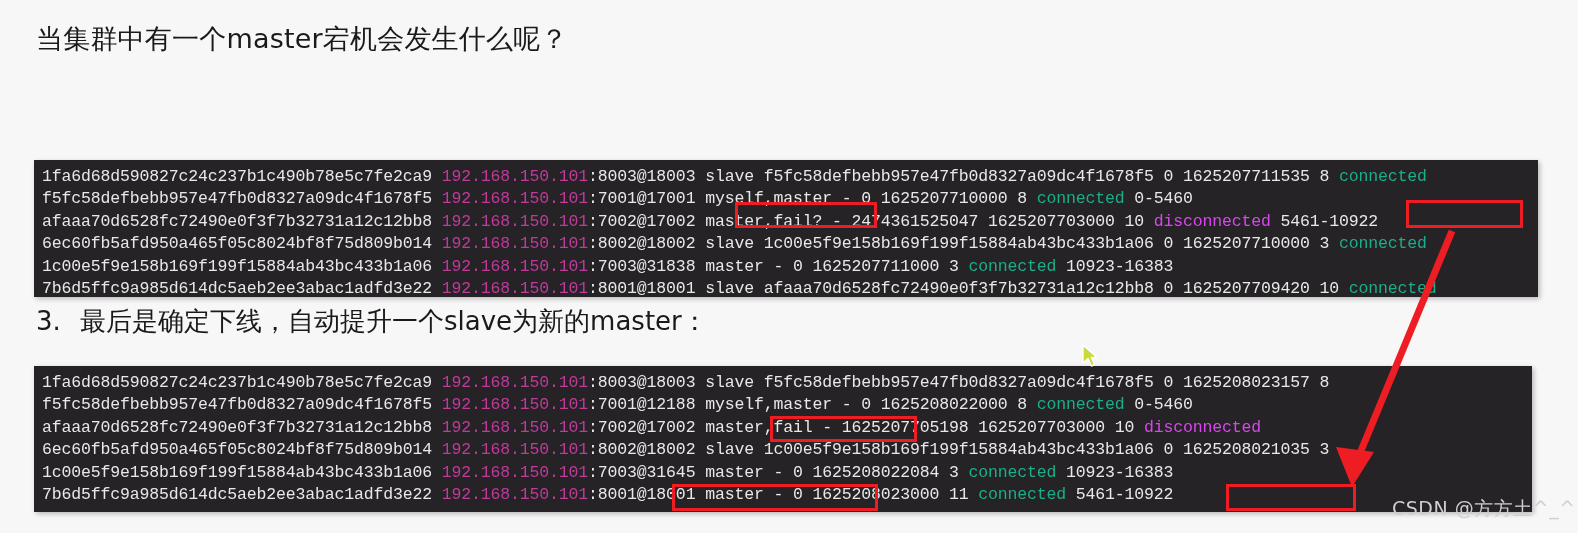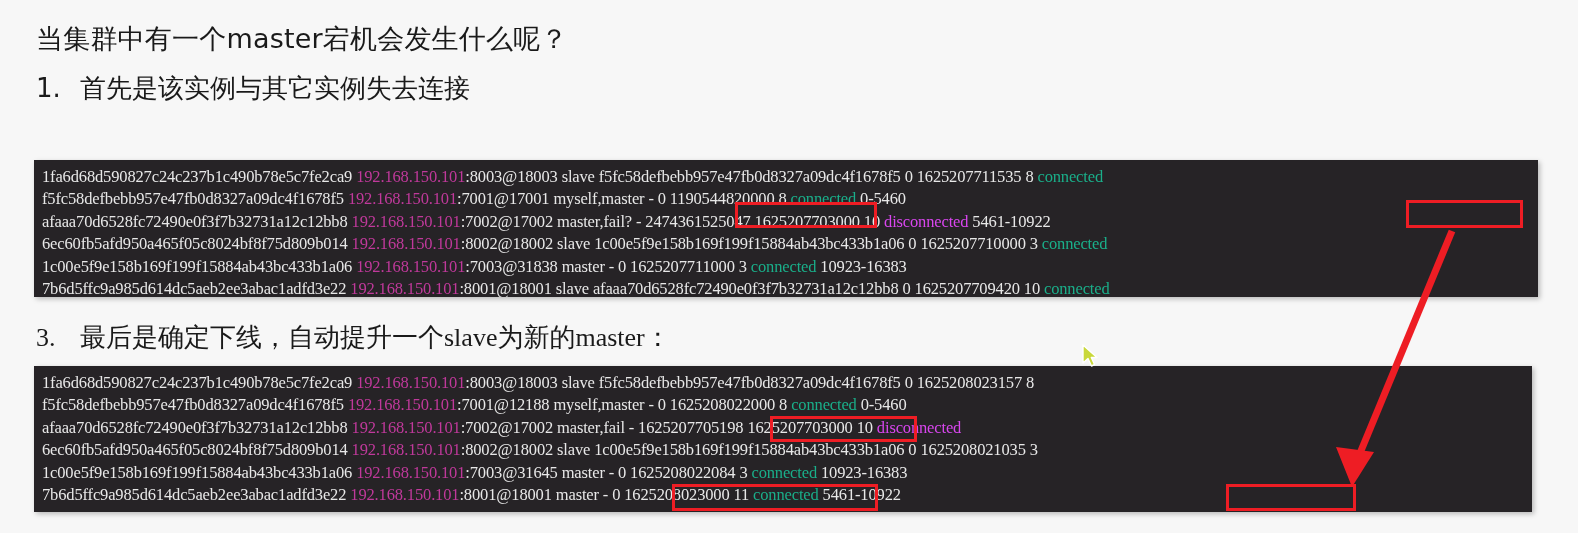--- a/index.html
+++ b/index.html
@@ -21,28 +21,28 @@
     font-family:"DejaVu Sans","Liberation Sans",sans-serif;
   }
   .h-q{left:36px;top:21px;font-size:27px;}
   .list-item{
     position:absolute;white-space:nowrap;color:#1a1a1a;font-size:26px;
     font-family:"DejaVu Sans","Liberation Sans",sans-serif;
   }
   .li-num{display:inline-block;width:44px;}
   .li-1{left:36px;top:71px;}
   .li-2{left:36px;top:116px;}
-  .li-3{left:36px;top:320px;font-family:Liberation Serif, serif;}
+  .li-3{left:36px;top:304px;}
 
   
   .term{
     position:absolute;
     background:#262326;
     color:#e8e8e8;
-    font-family:Liberation Serif, serif;
+    font-family:Liberation Mono, monospace;
     font-size:16.5px;
     line-height:22.4px;
     letter-spacing:-0.15px;
     padding:6px 0 7px 8px;
     box-sizing:border-box;
     overflow:hidden;
     box-shadow:2px 2px 5px rgba(0,0,0,.25);
   }
   #term1{left:34px;top:160px;width:1504px;height:137px;}
   #term2{left:34px;top:366px;width:1498px;height:146px;}
@@ -80,30 +80,27 @@
     letter-spacing:.5px;
   }
 </style>
 </head>
 <body>
 
 <div class="page">
 
   <div class="heading h-q">当集群中有一个master宕机会发生什么呢？</div>
 
-  <div class="list-item li-1">
-    <span class="li-num">1.</span><span>首先是该实例与其它实例失去连接</span>
-  </div>
   <div class="list-item li-3">
     <span class="li-num">3.</span><span>最后是确定下线，自动提升一个slave为新的master：</span>
   </div>
 
   <div class="term" id="term1">
       <div class="tline"><span class="c-def">1fa6d68d590827c24c237b1c490b78e5c7fe2ca9 </span><span class="c-ip">192.168.150.101</span><span class="c-def">:8003@18003 slave f5fc58defbebb957e47fb0d8327a09dc4f1678f5 0 1625207711535 8 </span><span class="c-ok">connected</span></div>
-      <div class="tline"><span class="c-def">f5fc58defbebb957e47fb0d8327a09dc4f1678f5 </span><span class="c-ip">192.168.150.101</span><span class="c-def">:7001@17001 myself,master - 0 1190544820000 8 </span><span class="c-ok">connected</span><span class="c-def"> 0-5460</span></div>
+      <div class="tline"><span class="c-def">f5fc58defbebb957e47fb0d8327a09dc4f1678f5 </span><span class="c-ip">192.168.150.101</span><span class="c-def">:7001@17001 myself,master - 0 1625207710000 8 </span><span class="c-ok">connected</span><span class="c-def"> 0-5460</span></div>
       <div class="tline"><span class="c-def">afaaa70d6528fc72490e0f3f7b32731a12c12bb8 </span><span class="c-ip">192.168.150.101</span><span class="c-def">:7002@17002 master,fail? - 2474361525047 1625207703000 10 </span><span class="c-bad">disconnected</span><span class="c-def"> 5461-10922</span></div>
       <div class="tline"><span class="c-def">6ec60fb5afd950a465f05c8024bf8f75d809b014 </span><span class="c-ip">192.168.150.101</span><span class="c-def">:8002@18002 slave 1c00e5f9e158b169f199f15884ab43bc433b1a06 0 1625207710000 3 </span><span class="c-ok">connected</span></div>
       <div class="tline"><span class="c-def">1c00e5f9e158b169f199f15884ab43bc433b1a06 </span><span class="c-ip">192.168.150.101</span><span class="c-def">:7003@31838 master - 0 1625207711000 3 </span><span class="c-ok">connected</span><span class="c-def"> 10923-16383</span></div>
       <div class="tline"><span class="c-def">7b6d5ffc9a985d614dc5aeb2ee3abac1adfd3e22 </span><span class="c-ip">192.168.150.101</span><span class="c-def">:8001@18001 slave afaaa70d6528fc72490e0f3f7b32731a12c12bb8 0 1625207709420 10 </span><span class="c-ok">connected</span></div>
     </div>
   <div class="term" id="term2">
       <div class="tline"><span class="c-def">1fa6d68d590827c24c237b1c490b78e5c7fe2ca9 </span><span class="c-ip">192.168.150.101</span><span class="c-def">:8003@18003 slave f5fc58defbebb957e47fb0d8327a09dc4f1678f5 0 1625208023157 8 </span></div>
       <div class="tline"><span class="c-def">f5fc58defbebb957e47fb0d8327a09dc4f1678f5 </span><span class="c-ip">192.168.150.101</span><span class="c-def">:7001@12188 myself,master - 0 1625208022000 8 </span><span class="c-ok">connected</span><span class="c-def"> 0-5460</span></div>
       <div class="tline"><span class="c-def">afaaa70d6528fc72490e0f3f7b32731a12c12bb8 </span><span class="c-ip">192.168.150.101</span><span class="c-def">:7002@17002 master,fail - 1625207705198 1625207703000 10 </span><span class="c-bad">disconnected</span></div>
       <div class="tline"><span class="c-def">6ec60fb5afd950a465f05c8024bf8f75d809b014 </span><span class="c-ip">192.168.150.101</span><span class="c-def">:8002@18002 slave 1c00e5f9e158b169f199f15884ab43bc433b1a06 0 1625208021035 3 </span></div>
@@ -119,13 +116,14 @@
 
   <svg class="arrow-svg" viewBox="0 0 1578 533">
     <line x1="1452" y1="231" x2="1358" y2="458" stroke="#ee1d24" stroke-width="7"></line>
     <polygon points="1352,487 1336,447 1374,452" fill="#ee1d24"></polygon>
   </svg>
 
   <svg class="cursor" viewBox="0 0 18 24">
     <polygon points="1,1 1,19 6,14.5 9.5,22 12.5,20.5 9.3,13.5 15,13.5" fill="#c9d83a" stroke="#ffffff" stroke-width="1.4" stroke-linejoin="round"></polygon>
   </svg>
 
+  <div class="watermark">CSDN @方方土^_^</div>
 </div>
 
 </body></html>

